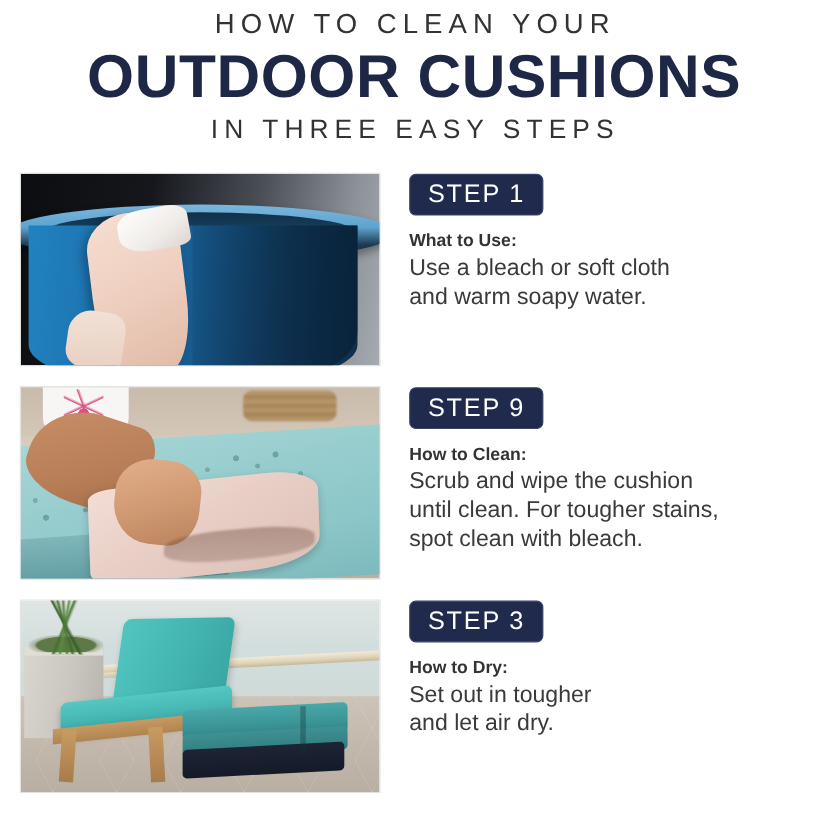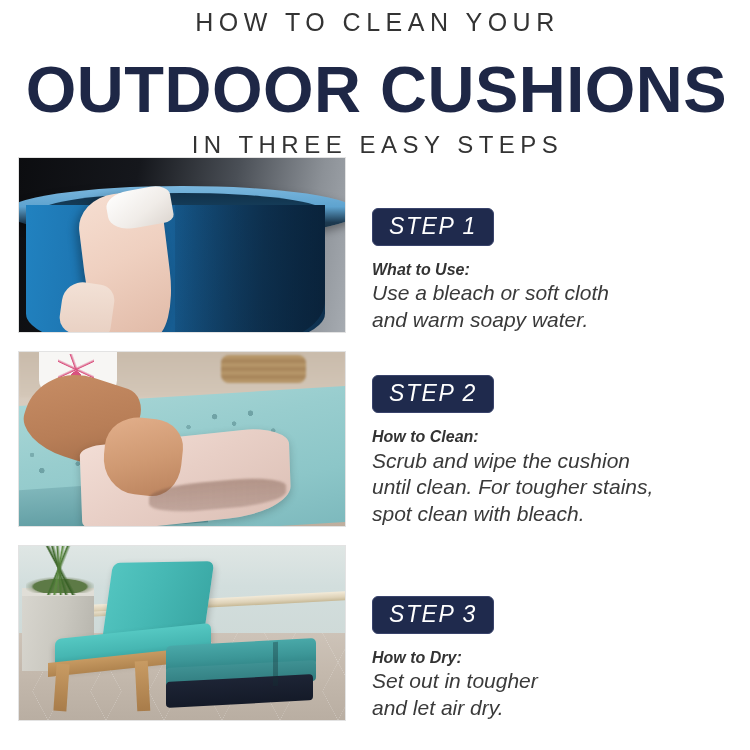--- a/index.html
+++ b/index.html
@@ -23,26 +23,26 @@
   }
   .kicker {
     font-size: 25px;
     font-weight: 400;
     letter-spacing: 5.5px;
     color: #333333;
     line-height: 1.15;
     padding-left: 5px;
   }
   .headline {
-    font-size: 65px;
+    font-size: 55px;
     font-weight: 700;
     letter-spacing: 0.5px;
     color: #1e2746;
     line-height: 1.06;
-    margin-top: 19px;
+    margin-top: 3px;
     padding-left: 3px;
   }
   .subkicker {
     font-size: 24px;
     font-weight: 400;
     letter-spacing: 5.5px;
     color: #333333;
     line-height: 1.15;
     margin-top: 6px;
     padding-left: 5px;
@@ -50,24 +50,23 @@
 
   
   .steps {
     position: absolute;
     top: 157px;
     left: 0;
     width: 750px;
   }
   .step-row {
     display: flex;
-    align-items: flex-end;
+    align-items: flex-start;
     height: 176px;
     margin-bottom: 18px;
-    font-style: italic;
   }
   .photo {
     width: 328px;
     height: 176px;
     margin-left: 18px;
     flex: 0 0 auto;
     position: relative;
     overflow: hidden;
     border: 1px solid #e3e3e3;
     box-sizing: border-box;
@@ -413,21 +412,21 @@
       <div class="p2-palm"></div>
       <div class="p2-cushion"></div>
       <div class="p2-cush-edge"></div>
       <div class="p2-droplets"></div>
       <div class="p2-arm"></div>
       <div class="p2-rag"></div>
       <div class="p2-hand"></div>
       <div class="p2-rag-fold"></div>
     </div>
     <div class="step-text">
-      <div class="badge">STEP 2</div>
+      <div class="badge">STEP 9</div>
       <div class="step-head">How to Clean:</div>
       <div class="step-body">Scrub and wipe the cushion
 until clean. For tougher stains,
 spot clean with bleach.</div>
     </div>
   </div>
 
   <div class="step-row">
     <div class="photo">
       <div class="p3-sky"></div>

